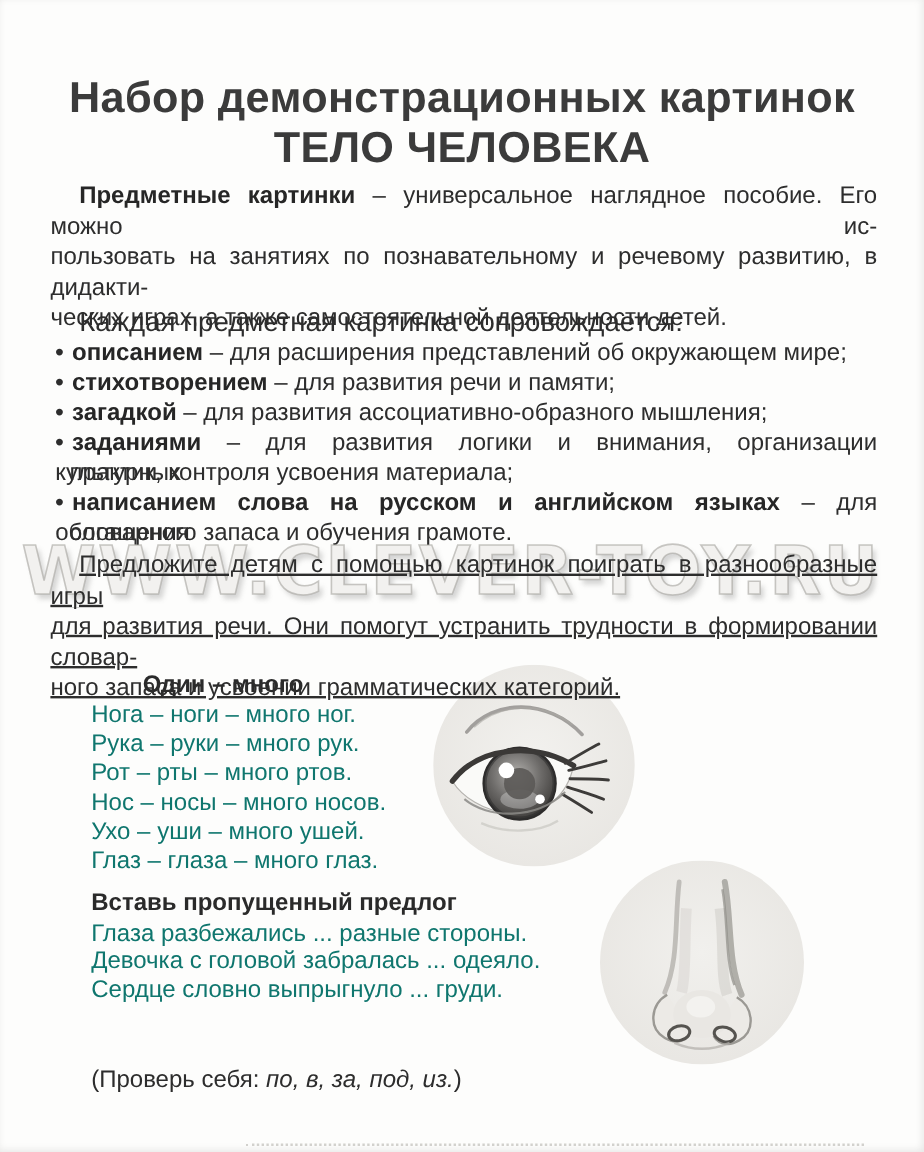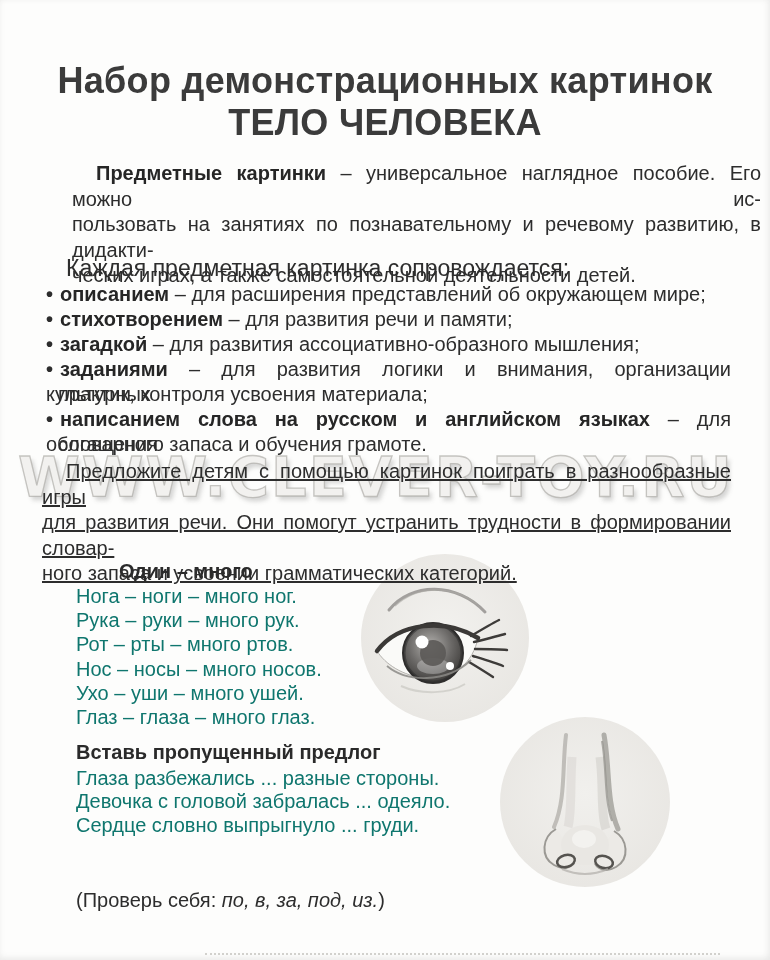--- a/index.html
+++ b/index.html
@@ -42,21 +42,21 @@
 
 <div class="page">
 
   <div class="abs watermark">WWW.CLEVER-TOY.RU</div>
 
   <div class="abs title">
     <div>Набор демонстрационных картинок</div>
     <div>ТЕЛО ЧЕЛОВЕКА</div>
   </div>
 
-  <div class="abs bodytext" style="top:161px;left:42px;width:689px;margin-left:30px;">
+  <div class="abs bodytext" style="top:151px;left:42px;width:689px;">
     <div class="pline just ind"><b>Предметные картинки</b><span> – универсальное наглядное пособие. Его можно ис-</span></div>
     <div class="pline just">пользовать на занятиях по познавательному и речевому развитию, в дидакти-</div>
     <div class="pline">ческих играх, а также самостоятельной деятельности детей.</div>
   </div>
 
   <div class="abs lead">Каждая предметная картинка сопровождается:</div>
 
   <div class="abs bl" style="top:282px"><span class="dot">•</span><b>описанием</b><span> – для расширения представлений об окружающем мире;</span></div>
   <div class="abs bl" style="top:307px"><span class="dot">•</span><b>стихотворением</b><span> – для развития речи и памяти;</span></div>
   <div class="abs bl" style="top:332px"><span class="dot">•</span><b>загадкой</b><span> – для развития ассоциативно-образного мышления;</span></div>

